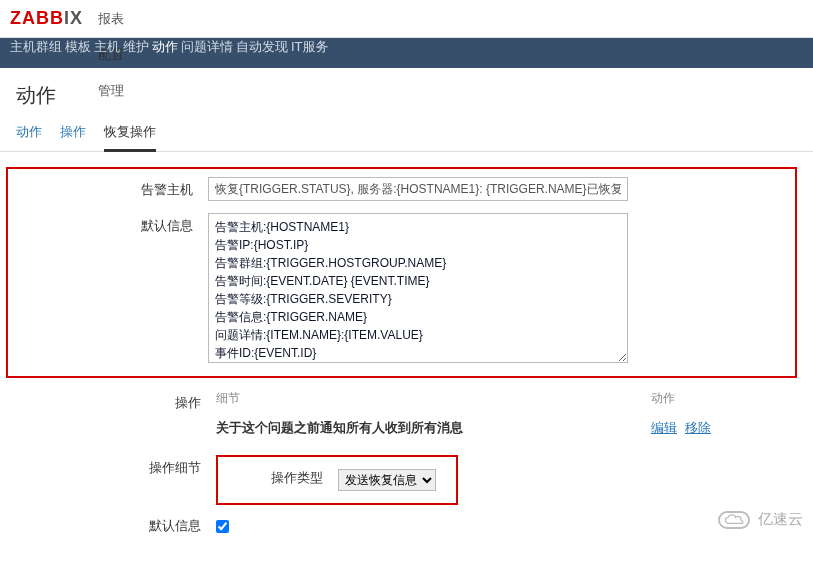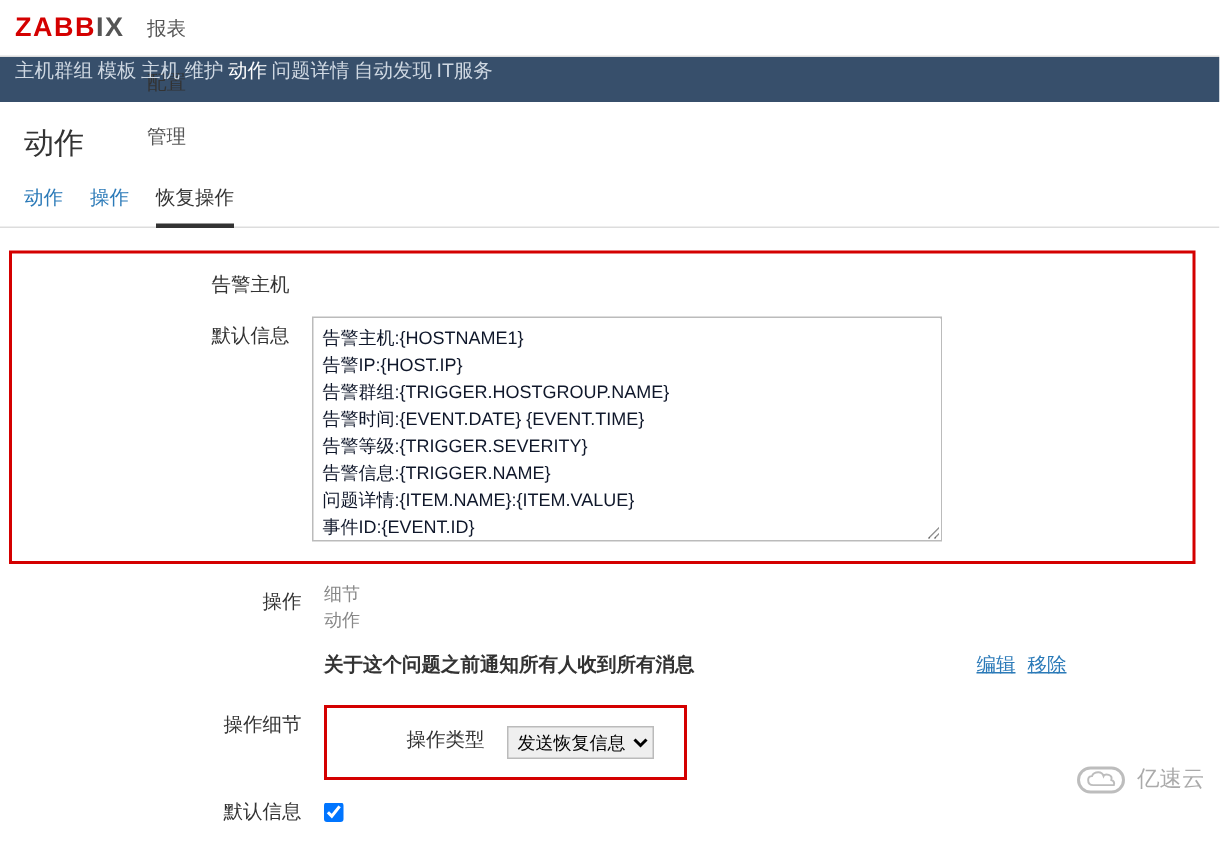--- a/index.html
+++ b/index.html
@@ -20,21 +20,21 @@
 .tabs span.link { color: #2b7ab8; }
 .tabs span.active { color: #333; border-bottom: 3px solid #333; margin-bottom: -1px; }
 .form-area { padding: 15px 16px 20px; }
 .form-row { display: flex; margin-bottom: 12px; }
 .form-label { width: 200px; text-align: right; padding-right: 15px; color: #333; padding-top: 4px; font-size: 13px; }
 .form-field { flex: 1; max-width: 515px; }
 .txt-input { width: 420px; height: 24px; border: 1px solid #bbb; padding: 0 6px; font-size: 12px; color: #555; }
 .txt-area { width: 420px; height: 150px; border: 1px solid #bbb; padding: 4px 6px; font-size: 12px; color: #0f172a; resize: both; font-family: inherit; line-height: 1.5; }
 .highlight-box { border: 2px solid #d40000; padding: 8px 8px 10px 0; margin-left: -10px; margin-bottom: 12px; }
 .ops-table { width: 100%; }
-.ops-header { display: flex; color: #888; font-size: 12px; padding-bottom: 6px; flex-direction: column; }
+.ops-header { display: flex; color: #888; font-size: 12px; padding-bottom: 6px; }
 .ops-row { display: flex; padding: 6px 0; }
 .col-detail { flex: 1; }
 .col-action { width: 80px; }
 .link-blue { color: #2b7ab8; text-decoration: underline; cursor: pointer; margin-right: 8px; font-size: 13px; }
 .op-detail-box { border: 2px solid #d40000; padding: 12px 20px; display: inline-block; }
 .op-detail-row { display: flex; align-items: flex-start; }
 .op-detail-label { width: 100px; text-align: right; padding-right: 15px; font-size: 13px; }
 select { height: 22px; border: 1px solid #bbb; font-size: 12px; padding: 0 2px; }
 .chk-row { display: flex; align-items: center; margin-top: 10px; }
 .chk-label { width: 200px; text-align: right; padding-right: 15px; font-size: 13px; }
@@ -77,20 +77,23 @@
   <span class="link">动作</span>
   <span class="link">操作</span>
   <span class="active">恢复操作</span>
 </div>
 
 <div class="form-area">
 
   <div class="highlight-box">
     <div class="form-row">
       <div class="form-label">告警主机</div>
+      <div class="form-field">
+        <input type="text" class="txt-input" value="恢复{TRIGGER.STATUS}, 服务器:{HOSTNAME1}: {TRIGGER.NAME}已恢复" style="">
+      </div>
     </div>
     <div class="form-row" style="margin-bottom:0;">
       <div class="form-label">默认信息</div>
       <div class="form-field">
         <textarea class="txt-area" style="">告警主机:{HOSTNAME1}
 告警IP:{HOST.IP}
 告警群组:{TRIGGER.HOSTGROUP.NAME}
 告警时间:{EVENT.DATE} {EVENT.TIME}
 告警等级:{TRIGGER.SEVERITY}
 告警信息:{TRIGGER.NAME}

